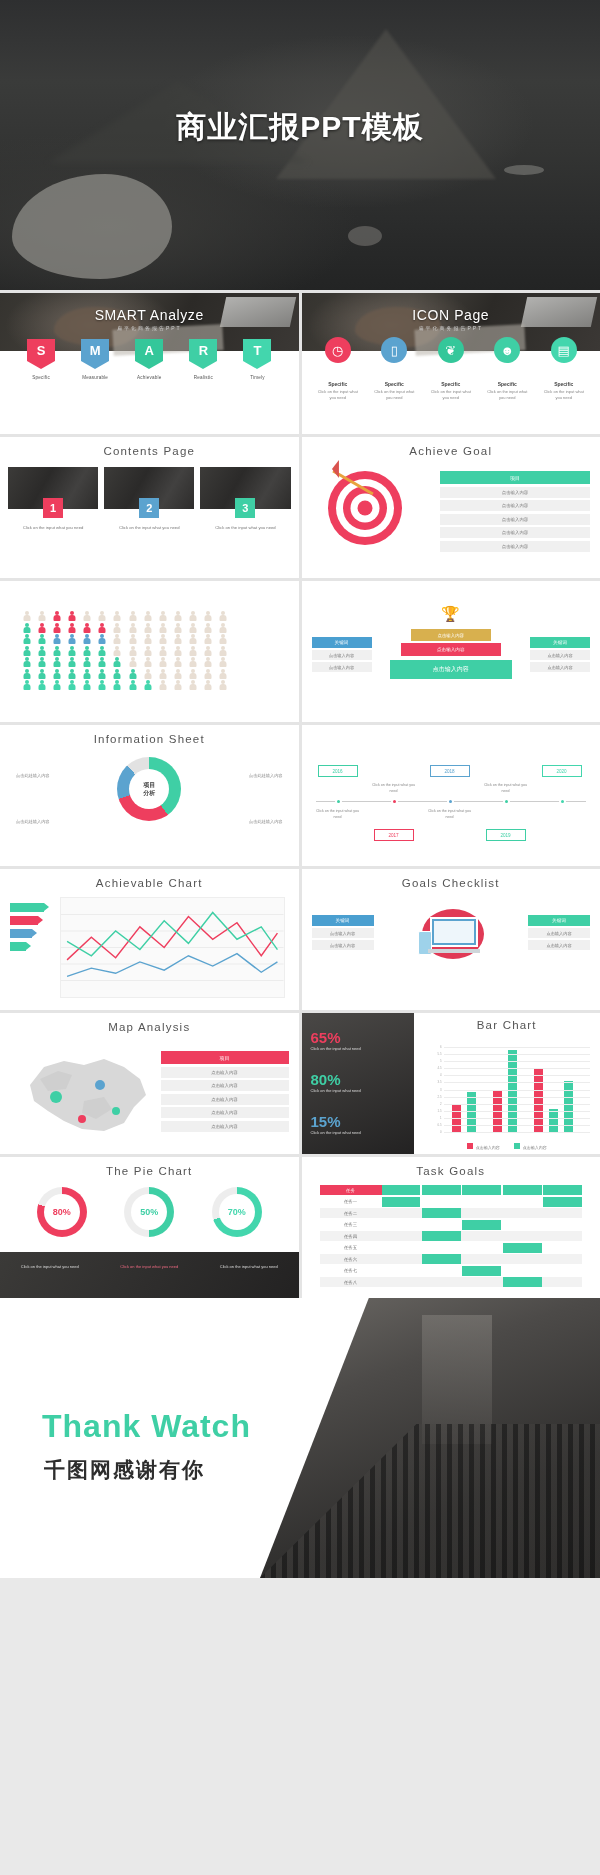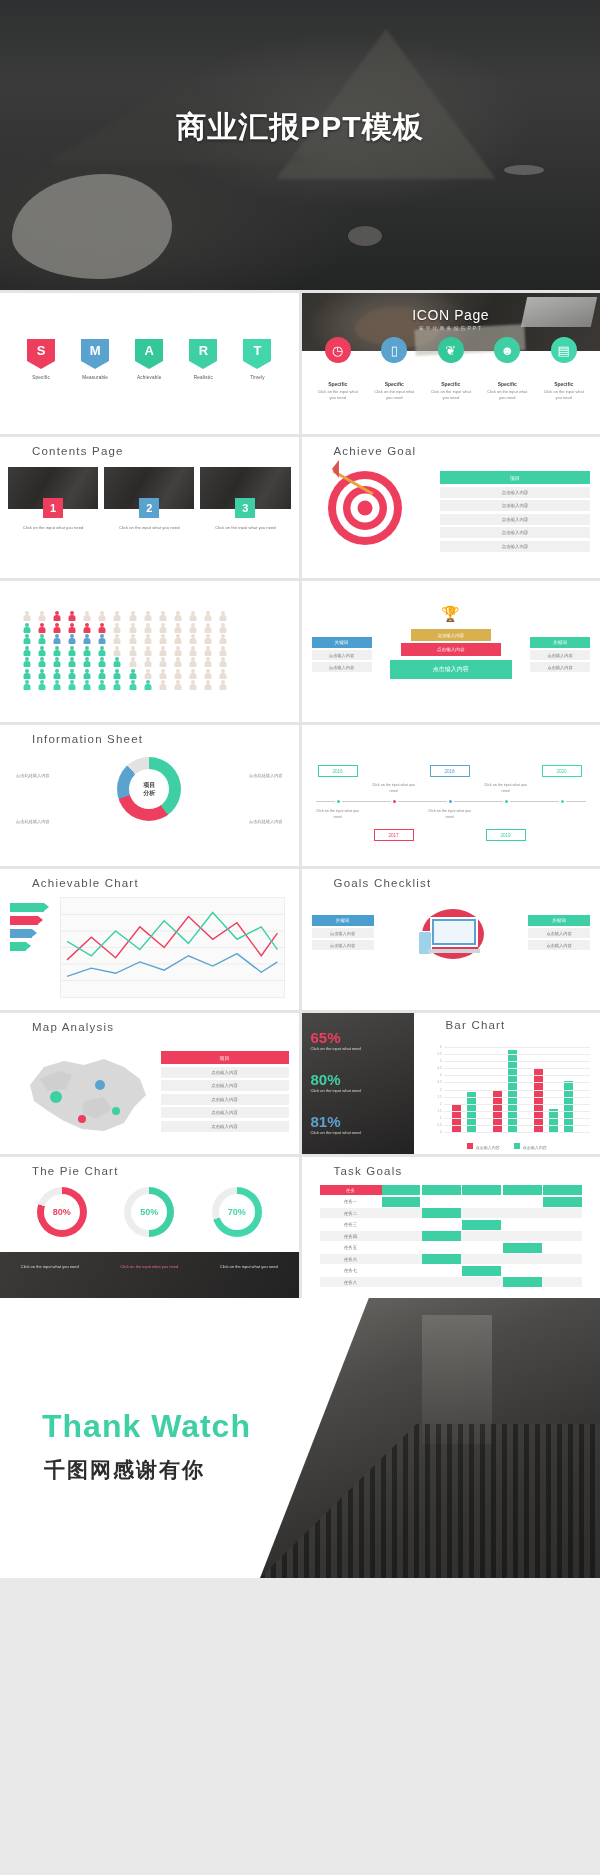--- a/index.html
+++ b/index.html
@@ -51,22 +51,22 @@
     position:absolute; left:0; right:0; top:202px; text-align:center;
     color:#b9c7d2; font-size:11px; font-weight:bold; letter-spacing:.4px;
   }
 
   
   .grid { display:grid; grid-template-columns:1fr 1fr; gap:3px; background:#e4e4e4; padding-top:3px;}
   .slide {
     position:relative; width:298.5px; height:141px; background:#fff; overflow:hidden;
   }
   .s-title {
-    text-align:left; color:#555; font-size:11.5px; letter-spacing:1.2px;
-    padding-top:8px; font-weight:normal;padding-left:32px;
+    text-align:center; color:#555; font-size:11.5px; letter-spacing:1.2px;
+    padding-top:8px; font-weight:normal;
   }
 
   
   .photo-dark {
     background:
       linear-gradient(120deg,#3c3b39 0%,#2b2a29 40%,#424140 70%,#2d2c2b 100%);
   }
   .photo-desk {
     background:
       radial-gradient(ellipse 120px 60px at 30% 55%, #6b625a 0%, rgba(60,55,50,0) 70%),
@@ -225,20 +225,27 @@
     <div class="mtn2"></div>
     <div class="rock"></div>
     <div class="rock2"></div>
     <div class="rock3"></div>
     <div class="cover-title">商业汇报PPT模板</div>
   </div>
 
   <div class="grid">
 
     <div class="slide">
+      <div class="hdr-photo photo-desk">
+        <div class="lap"></div>
+        <div class="hand"></div>
+        <div class="book"></div>
+        <div class="hdr-t">SMART Analyze</div>
+        <div class="hdr-s">扁平化商务报告PPT</div>
+      </div>
       <div class="smart-row">
         <div class="smart-badge">
           <div class="smart-tag" style="background:#ee3e5e">S</div>
           <div class="smart-pt" style="color:#ee3e5e"></div>
           <div class="smart-lab">Specific</div>
         </div>
         <div class="smart-badge">
           <div class="smart-tag" style="background:#5ba3cf">M</div>
           <div class="smart-pt" style="color:#5ba3cf"></div>
           <div class="smart-lab">Measurable</div>
@@ -566,21 +573,21 @@
       <div style="position:absolute;left:0;top:0;width:112px;height:141px;background:linear-gradient(160deg,#4a4846,#232222)">
         <div style="position:absolute;left:9px;top:16px">
           <div style="font-size:15px;font-weight:bold;color:#ee3e5e">65%</div>
           <div style="font-size:4px;color:#ddd">Click on the input what need</div>
         </div>
         <div style="position:absolute;left:9px;top:58px">
           <div style="font-size:15px;font-weight:bold;color:#3fcfa5">80%</div>
           <div style="font-size:4px;color:#ddd">Click on the input what need</div>
         </div>
         <div style="position:absolute;left:9px;top:100px">
-          <div style="font-size:15px;font-weight:bold;color:#5ba3cf">81%</div>
+          <div style="font-size:15px;font-weight:bold;color:#5ba3cf">15%</div>
           <div style="font-size:4px;color:#ddd">Click on the input what need</div>
         </div>
       </div>
       <div style="position:absolute;left:112px;right:0;top:0;bottom:0">
         <div class="s-title" style="padding-top:6px">Bar Chart</div>
         <div class="bc-axis" id="bcaxis">
           <div class="bc-bar" style="left:6%;  height:33%; background:#ee3e5e"></div>
           <div class="bc-bar" style="left:16%; height:47%; background:#3fcfa5"></div>
           <div class="bc-bar" style="left:34%; height:50%; background:#ee3e5e"></div>
           <div class="bc-bar" style="left:44%; height:96%; background:#3fcfa5"></div>

